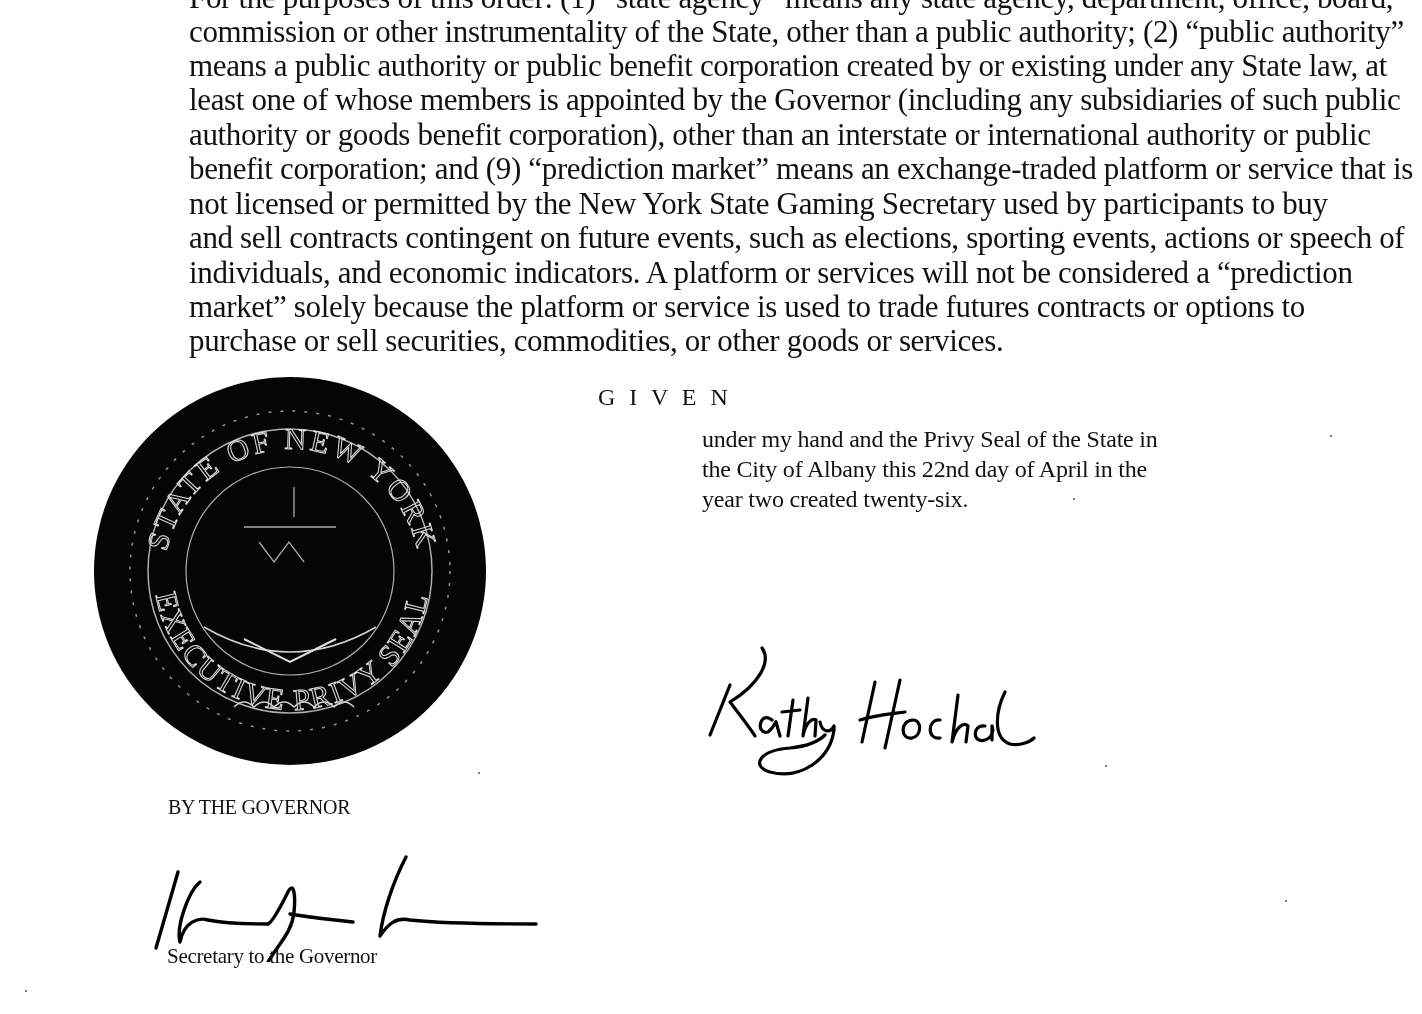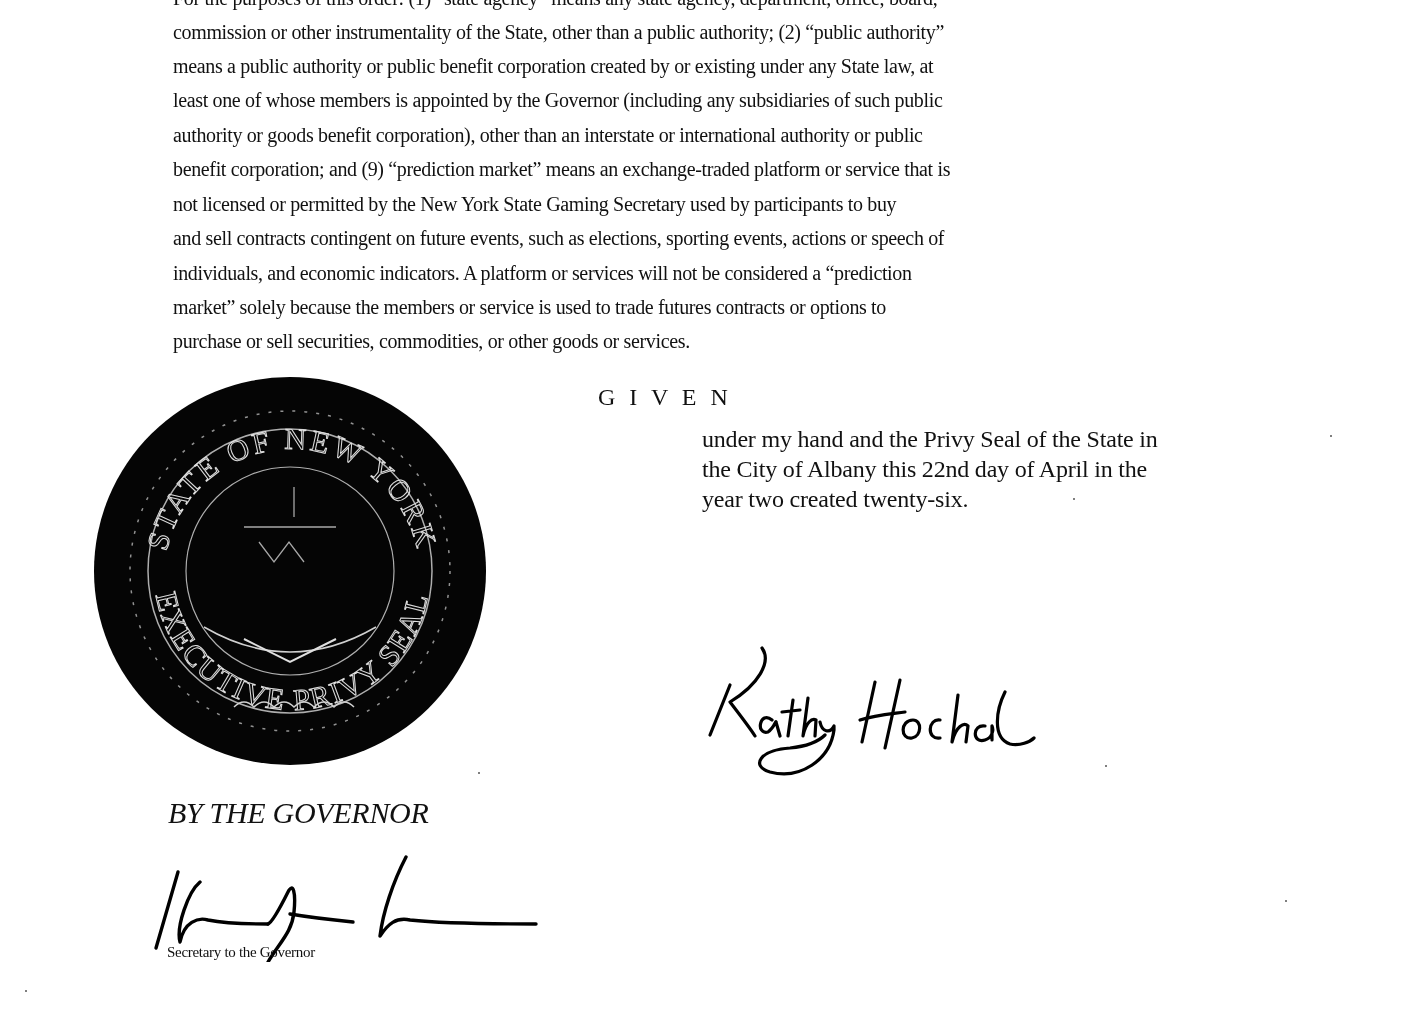--- a/index.html
+++ b/index.html
@@ -2,49 +2,49 @@
 <html><head>
 <meta charset="utf-8">
 <style>
   html, body { margin: 0; padding: 0; background: #ffffff; }
   body {
     width: 1422px; height: 1014px; position: relative; overflow: hidden;
     font-family: "Liberation Serif", "DejaVu Serif", serif; color: #111;
   }
   .body-text { position: absolute; left: 173px; top: -17px; width: 1080px; }
   .line {
-    position: absolute; left: 0; white-space: nowrap;
-    font-size: 20px; letter-spacing: -0.35px; line-height: 30px;
+    position: absolute; left: 16px; white-space: nowrap;
+    font-size: 31px; letter-spacing: -0.35px; line-height: 30px;
   }
   .given { position: absolute; left: 586px; top: 382px; font-size: 24px; line-height: 30px; }
   .given .lbl { position: absolute; left: 0; top: 0; letter-spacing: 4px; white-space: nowrap; margin-left: 12px; }
   .given .gl { position: absolute; left: 116px; white-space: nowrap; letter-spacing: -0.2px; margin-top: 42px; }
   .seal {
     position: absolute; left: 94px; top: 377px; width: 392px; height: 388px;
     border-radius: 50%; background: #050505; overflow: hidden;
   }
   .seal svg { width: 100%; height: 100%; }
   .sig { position: absolute; }
-  .caption { position: absolute; font-size: 15px; white-space: nowrap; letter-spacing: -0.3px; }
+  .caption { position: absolute; font-size: 21px; white-space: nowrap; letter-spacing: -0.3px; }
   .speck { position: absolute; width: 2px; height: 2px; background: #555; border-radius: 50%; }
 </style>
 </head>
 <body>
 
 <div class="body-text">
   <div class="line" style="top:0px">For the purposes of this order: (1) “state agency” means any state agency, department, office, board,</div>
   <div class="line" style="top:34px">commission or other instrumentality of the State, other than a public authority; (2) “public authority”</div>
   <div class="line" style="top:68px">means a public authority or public benefit corporation created by or existing under any State law, at</div>
   <div class="line" style="top:102px">least one of whose members is appointed by the Governor (including any subsidiaries of such public</div>
   <div class="line" style="top:137px">authority or goods benefit corporation), other than an interstate or international authority or public</div>
   <div class="line" style="top:171px">benefit corporation; and (9) “prediction market” means an exchange-traded platform or service that is</div>
   <div class="line" style="top:206px">not licensed or permitted by the New York State Gaming Secretary used by participants to buy</div>
   <div class="line" style="top:240px">and sell contracts contingent on future events, such as elections, sporting events, actions or speech of</div>
   <div class="line" style="top:275px">individuals, and economic indicators. A platform or services will not be considered a “prediction</div>
-  <div class="line" style="top:309px">market” solely because the members or service is used to trade futures contracts or options to</div>
+  <div class="line" style="top:309px">market” solely because the platform or service is used to trade futures contracts or options to</div>
   <div class="line" style="top:343px">purchase or sell securities, commodities, or other goods or services.</div>
 </div>
 
 <div class="seal">
   <svg viewBox="0 0 392 388">
     <defs>
       <path id="topArc" d="M 70 200 A 128 128 0 0 1 326 200"></path>
       <path id="botArc" d="M 60 195 A 138 138 0 0 0 336 195"></path>
     </defs>
     <circle cx="196" cy="194" r="160" fill="none" stroke="#cfcfcf" stroke-width="1.5" stroke-dasharray="3 9" opacity="0.7"></circle>
@@ -83,21 +83,21 @@
     <path d="M 200 40 L 185 108"></path>
     <path d="M 160 80 C 175 75 190 74 205 72"></path>
     <path d="M 213 80 C 200 80 200 100 212 98 C 222 96 222 80 213 80"></path>
     <path d="M 240 80 C 228 78 226 100 240 98"></path>
     <path d="M 258 55 L 252 102 C 256 86 264 82 268 86 L 266 102"></path>
     <path d="M 285 86 C 272 84 272 104 285 100 C 292 98 294 90 292 86 L 292 100"></path>
     <path d="M 305 52 C 296 70 292 98 310 104 C 320 106 330 102 334 98"></path>
   </g>
 </svg>
 
-<div class="caption" style="left:168px; top:796px; font-size:30px;font-style:italic;">BY THE GOVERNOR</div>
+<div class="caption" style="left:168px; top:796px; font-size:20px;">BY THE GOVERNOR</div>
 
 <svg class="sig" style="left:148px; top:852px;" width="400" height="110" viewBox="0 0 400 110">
   <g fill="none" stroke="#000" stroke-width="3.4" stroke-linecap="round" stroke-linejoin="round">
     <path d="M 30 20 L 8 96"></path>
     <path d="M 52 30 C 40 40 28 75 32 90 C 36 70 50 65 60 68 C 80 72 100 72 120 72"></path>
     <path d="M 120 72 C 125 70 135 50 140 40 C 145 30 148 40 146 60 C 144 80 132 90 120 110"></path>
     <path d="M 142 62 C 160 65 185 68 205 70"></path>
     <path d="M 258 5 C 245 30 235 60 232 84 C 240 72 248 65 262 68 C 300 72 350 72 388 72"></path>
   </g>
 </svg>

